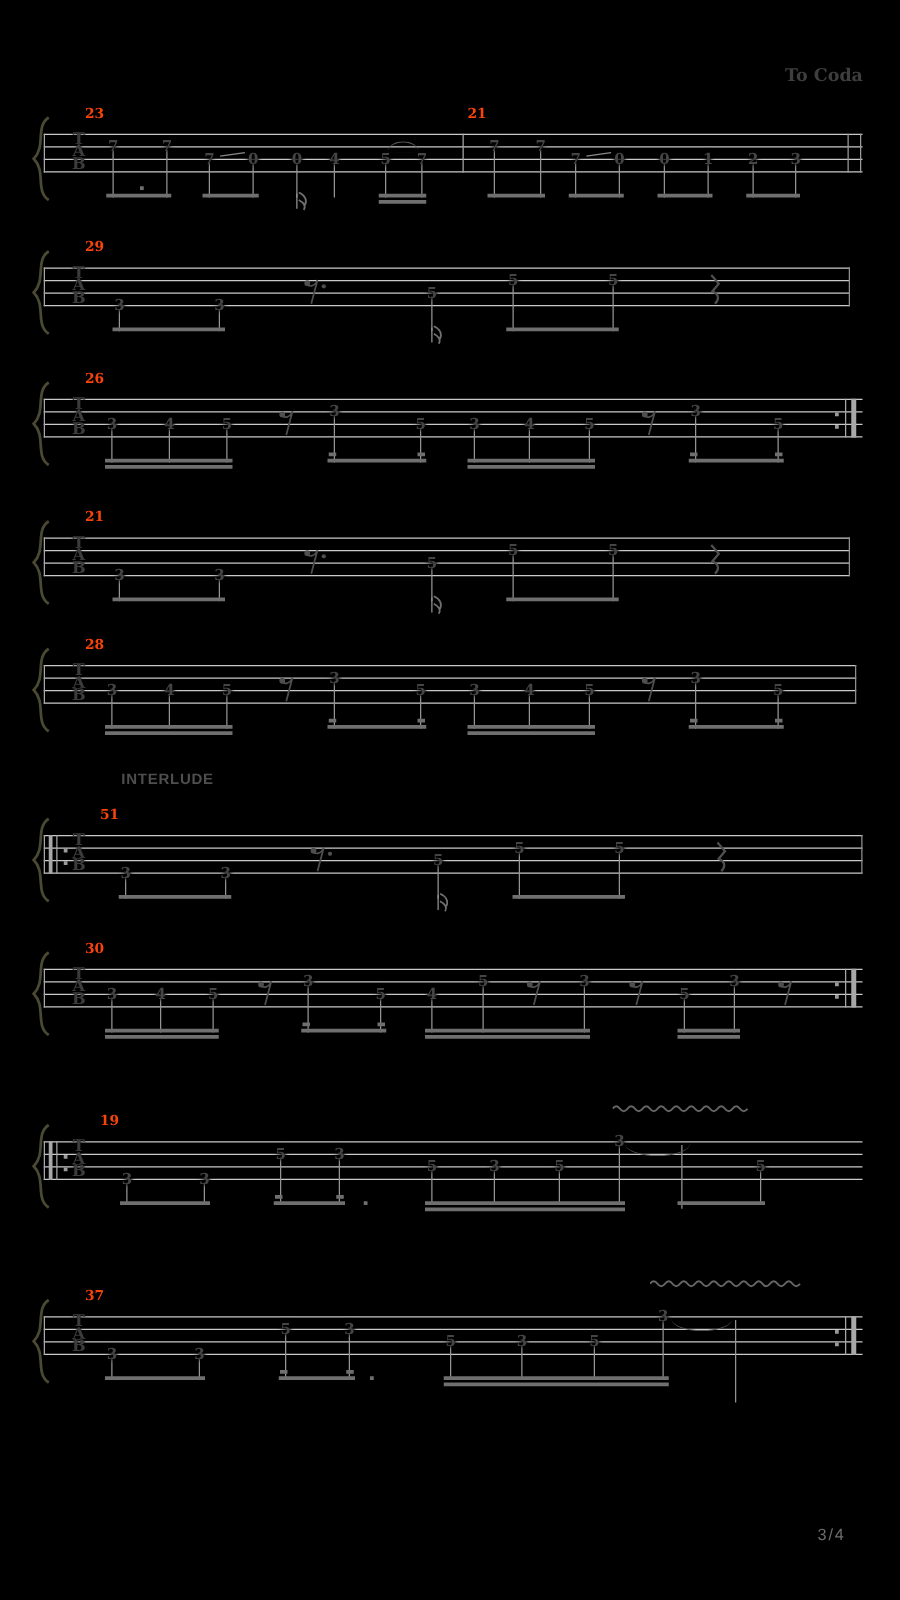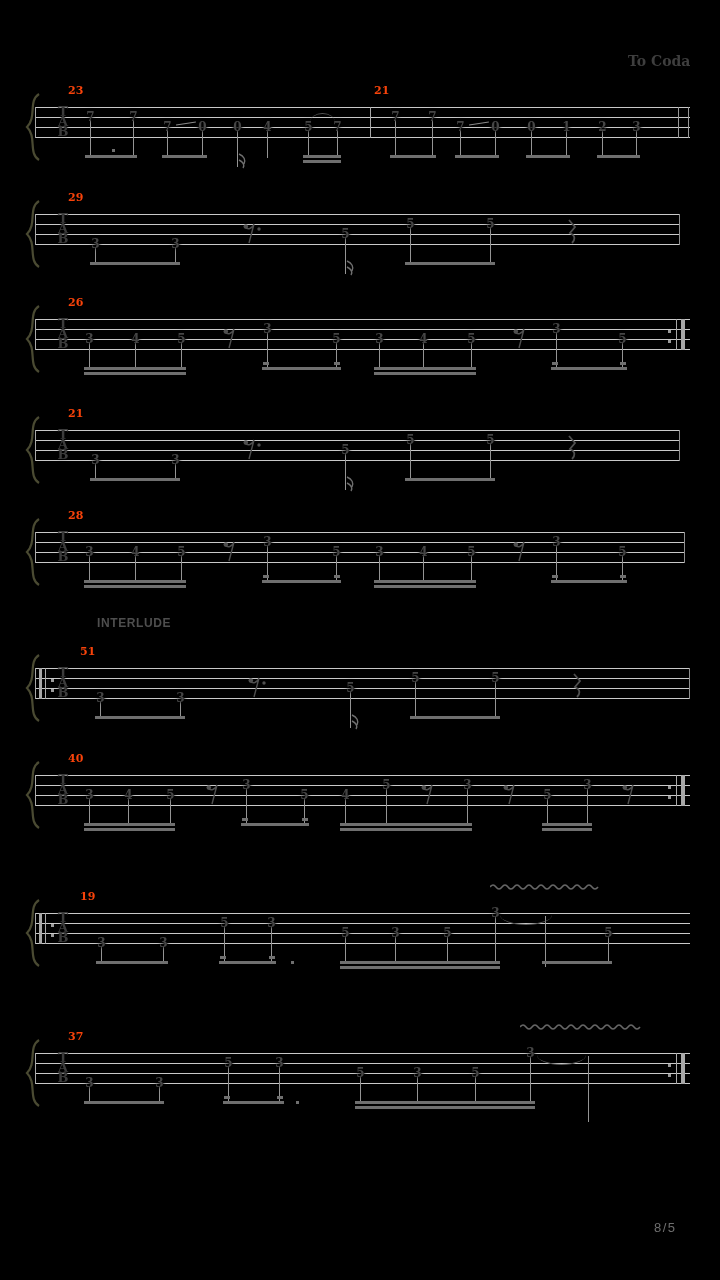--- a/index.html
+++ b/index.html
@@ -311,21 +311,21 @@
       <div class="abs" style="left: 35px; top: 795px; width: 655px; height: 1px; background: rgb(201, 201, 201);"></div>
       <div class="abs" style="left: 35px; top: 805px; width: 655px; height: 1px; background: rgb(201, 201, 201);"></div>
       <div class="abs" style="left: 56px; top: 773px; width: 14px; text-align: center; font: bold 13px / 13px &quot;DejaVu Serif&quot;, serif; color: rgb(60, 60, 60); text-shadow: rgb(0, 0, 0) 0px 0px 2px;">T</div>
       <div class="abs" style="left: 56px; top: 783px; width: 14px; text-align: center; font: bold 13px / 13px &quot;DejaVu Serif&quot;, serif; color: rgb(60, 60, 60); text-shadow: rgb(0, 0, 0) 0px 0px 2px;">A</div>
       <div class="abs" style="left: 56px; top: 793px; width: 14px; text-align: center; font: bold 13px / 13px &quot;DejaVu Serif&quot;, serif; color: rgb(60, 60, 60); text-shadow: rgb(0, 0, 0) 0px 0px 2px;">B</div>
       <div class="abs" style="left: 35px; top: 775px; width: 1px; height: 31px; background: rgb(168, 168, 168);"></div>
       <div class="abs" style="left: 668px; top: 786px; width: 3px; height: 3px; background: rgb(154, 154, 154);"></div>
       <div class="abs" style="left: 668px; top: 796px; width: 3px; height: 3px; background: rgb(154, 154, 154);"></div>
       <div class="abs" style="left: 676px; top: 775px; width: 1px; height: 31px; background: rgb(168, 168, 168);"></div>
       <div class="abs" style="left: 681px; top: 775px; width: 4px; height: 31px; background: rgb(168, 168, 168);"></div>
-      <div class="abs" style="left: 68px; top: 752px; font: bold 11px &quot;DejaVu Serif&quot;, serif; color: rgb(248, 67, 10);">40</div>
+      <div class="abs" style="left: 68px; top: 752px; font: bold 11px &quot;DejaVu Serif&quot;, serif; color: rgb(248, 67, 10);">30</div>
       <div class="abs" style="left: 89px; top: 798px; width: 1px; height: 28px; background: rgb(148, 148, 148);"></div>
       <div class="abs" style="left: 128px; top: 798px; width: 1px; height: 28px; background: rgb(148, 148, 148);"></div>
       <div class="abs" style="left: 170px; top: 798px; width: 1px; height: 28px; background: rgb(148, 148, 148);"></div>
       <div class="abs" style="left: 246px; top: 788px; width: 1px; height: 38px; background: rgb(148, 148, 148);"></div>
       <div class="abs" style="left: 304px; top: 798px; width: 1px; height: 28px; background: rgb(148, 148, 148);"></div>
       <div class="abs" style="left: 345px; top: 798px; width: 1px; height: 28px; background: rgb(148, 148, 148);"></div>
       <div class="abs" style="left: 386px; top: 788px; width: 1px; height: 38px; background: rgb(148, 148, 148);"></div>
       <div class="abs" style="left: 467px; top: 788px; width: 1px; height: 38px; background: rgb(148, 148, 148);"></div>
       <div class="abs" style="left: 547px; top: 798px; width: 1px; height: 28px; background: rgb(148, 148, 148);"></div>
       <div class="abs" style="left: 587px; top: 788px; width: 1px; height: 38px; background: rgb(148, 148, 148);"></div>
@@ -451,14 +451,14 @@
       <div class="abs" style="left: 153px; top: 1076px; width: 13px; text-align: center; font: bold 12px / 14px &quot;DejaVu Serif&quot;, serif; color: rgb(69, 69, 69); text-shadow: rgb(0, 0, 0) 0px 0px 1px, rgb(0, 0, 0) 0px 0px 3px, rgb(0, 0, 0) 0px 0px 4px;">3</div>
       <div class="abs" style="left: 222px; top: 1056px; width: 13px; text-align: center; font: bold 12px / 14px &quot;DejaVu Serif&quot;, serif; color: rgb(69, 69, 69); text-shadow: rgb(0, 0, 0) 0px 0px 1px, rgb(0, 0, 0) 0px 0px 3px, rgb(0, 0, 0) 0px 0px 4px;">5</div>
       <div class="abs" style="left: 273px; top: 1056px; width: 13px; text-align: center; font: bold 12px / 14px &quot;DejaVu Serif&quot;, serif; color: rgb(69, 69, 69); text-shadow: rgb(0, 0, 0) 0px 0px 1px, rgb(0, 0, 0) 0px 0px 3px, rgb(0, 0, 0) 0px 0px 4px;">3</div>
       <div class="abs" style="left: 354px; top: 1066px; width: 13px; text-align: center; font: bold 12px / 14px &quot;DejaVu Serif&quot;, serif; color: rgb(69, 69, 69); text-shadow: rgb(0, 0, 0) 0px 0px 1px, rgb(0, 0, 0) 0px 0px 3px, rgb(0, 0, 0) 0px 0px 4px;">5</div>
       <div class="abs" style="left: 411px; top: 1066px; width: 13px; text-align: center; font: bold 12px / 14px &quot;DejaVu Serif&quot;, serif; color: rgb(69, 69, 69); text-shadow: rgb(0, 0, 0) 0px 0px 1px, rgb(0, 0, 0) 0px 0px 3px, rgb(0, 0, 0) 0px 0px 4px;">3</div>
       <div class="abs" style="left: 469px; top: 1066px; width: 13px; text-align: center; font: bold 12px / 14px &quot;DejaVu Serif&quot;, serif; color: rgb(69, 69, 69); text-shadow: rgb(0, 0, 0) 0px 0px 1px, rgb(0, 0, 0) 0px 0px 3px, rgb(0, 0, 0) 0px 0px 4px;">5</div>
       <div class="abs" style="left: 524px; top: 1046px; width: 13px; text-align: center; font: bold 12px / 14px &quot;DejaVu Serif&quot;, serif; color: rgb(69, 69, 69); text-shadow: rgb(0, 0, 0) 0px 0px 1px, rgb(0, 0, 0) 0px 0px 3px, rgb(0, 0, 0) 0px 0px 4px;">3</div>
     </div>
   <div id="toCoda" class="lbl">To Coda</div>
   <div id="interlude" class="lbl">INTERLUDE</div>
-  <div id="pageNum" class="lbl">8/5</div>
+  <div id="pageNum" class="lbl">3/4</div>
 </div>
 
 </body></html>

